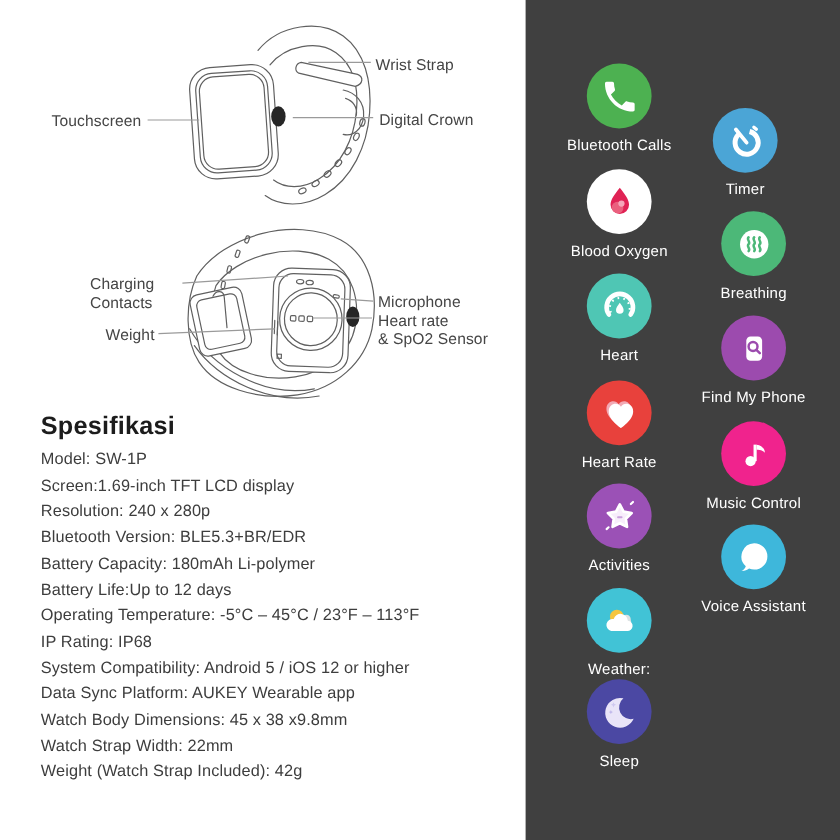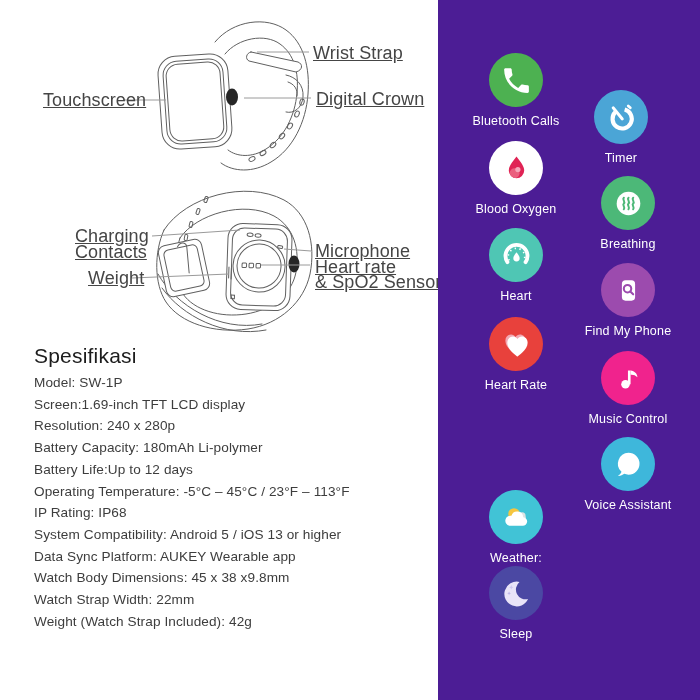--- a/index.html
+++ b/index.html
@@ -1,23 +1,23 @@
 <!DOCTYPE html>
 <html><head>
 <meta charset="utf-8">
 <style>
   html,body{margin:0;padding:0;background:#ffffff;}
   .stage{position:relative;width:700px;height:700px;background:#ffffff;overflow:hidden;
          font-family:"Liberation Sans",sans-serif;}
   
   .draw{position:absolute;}
-  .dlabel{position:absolute;font-size:18px;color:#454545;letter-spacing:.1px;line-height:15.5px;white-space:nowrap;text-decoration:underline;}
+  .dlabel{position:absolute;font-size:13px;color:#454545;letter-spacing:.1px;line-height:15.5px;white-space:nowrap;}
   .overlay{position:absolute;left:0;top:0;pointer-events:none;}
   
-  .specs-title{position:absolute;left:34px;top:344px;font-size:21px;font-weight:normal;color:#1c1c1c;letter-spacing:.2px;}
+  .specs-title{position:absolute;left:34px;top:344px;font-size:21px;font-weight:bold;color:#1c1c1c;letter-spacing:.2px;}
   .specs-list{position:absolute;left:34px;top:372px;font-size:13.6px;line-height:21.7px;color:#3d3d3d;letter-spacing:.1px;}
   
   .panel{position:absolute;left:438px;top:0;width:262px;height:700px;background:#8d8d8d;}
   .feature{position:absolute;width:130px;text-align:center;}
   .fi{width:54px;height:54px;border-radius:50%;margin:0 auto;display:flex;align-items:center;justify-content:center;}
   .fi svg{width:33px;height:33px;display:block;}
   .flabel{margin-top:7px;font-size:12.5px;color:#ffffff;letter-spacing:.2px;}
 </style>
 </head>
 <body>
@@ -116,32 +116,33 @@
     <div>Microphone</div>
     <div>Heart rate</div>
     <div>&amp; SpO2 Sensor</div>
   </div>
 
   <div class="specs-title">Spesifikasi</div>
   <div class="specs-list">
     <div class="spec-line">Model: SW-1P</div>
     <div class="spec-line">Screen:1.69-inch TFT LCD display</div>
     <div class="spec-line">Resolution: 240 x 280p</div>
+    <div class="spec-line">Bluetooth Version: BLE5.3+BR/EDR</div>
     <div class="spec-line">Battery Capacity: 180mAh Li-polymer</div>
     <div class="spec-line">Battery Life:Up to 12 days</div>
     <div class="spec-line">Operating Temperature: -5°C – 45°C / 23°F – 113°F</div>
     <div class="spec-line">IP Rating: IP68</div>
-    <div class="spec-line">System Compatibility: Android 5 / iOS 13 or higher</div>
+    <div class="spec-line">System Compatibility: Android 5 / iOS 12 or higher</div>
     <div class="spec-line">Data Sync Platform: AUKEY Wearable app</div>
     <div class="spec-line">Watch Body Dimensions: 45 x 38 x9.8mm</div>
     <div class="spec-line">Watch Strap Width: 22mm</div>
     <div class="spec-line">Weight (Watch Strap Included): 42g</div>
   </div>
 
-  <div class="panel" style="background-color: #4c1d95;">
+  <div class="panel" style="background-color: #404040;">
 
     <div class="feature" style="left:13px;top:53px">
       <div class="fi" style="background-color: rgb(77, 177, 81);">
         <svg viewBox="0 0 24 24">
             <path fill="#fff" d="M6.62 10.79c1.44 2.83 3.76 5.14 6.59 6.59l2.2-2.2c.27-.27.67-.36 1.02-.24 1.12.37 2.33.57 3.57.57.55 0 1 .45 1 1V20c0 .55-.45 1-1 1-9.39 0-17-7.61-17-17 0-.55.45-1 1-1h3.5c.55 0 1 .45 1 1 0 1.25.2 2.45.57 3.57.11.35.03.74-.25 1.02l-2.2 2.2z"></path>
           </svg>
       </div>
       <div class="flabel">Bluetooth Calls</div>
     </div>
 
@@ -177,20 +178,31 @@
     <div class="feature" style="left:13px;top:317px">
       <div class="fi" style="background-color: rgb(232, 65, 60);">
         <svg viewBox="0 0 24 24">
           <path d="M12 20.2S4.6 15.4 4.6 10.2C4.6 7.2 6.7 5.6 8.8 5.6c1.3 0 2.5.7 3.2 1.8.7-1.1 1.9-1.8 3.2-1.8 2.1 0 4.2 1.6 4.2 4.6 0 5.2-7.4 10-7.4 10z" fill="#F2A9B4" transform="translate(-0.7 -0.9)"></path>
           <path d="M12 20.2S4.6 15.4 4.6 10.2C4.6 7.2 6.7 5.6 8.8 5.6c1.3 0 2.5.7 3.2 1.8.7-1.1 1.9-1.8 3.2-1.8 2.1 0 4.2 1.6 4.2 4.6 0 5.2-7.4 10-7.4 10z" fill="#fff" transform="translate(0.7 0.6)"></path>
         </svg>
       </div>
       <div class="flabel">Heart Rate</div>
     </div>
 
+    <div class="feature" style="left:13px;top:403px">
+      <div class="fi" style="background-color: rgb(155, 81, 182);">
+        <svg viewBox="0 0 24 24">
+          <path d="M12 4.6l2.3 4.4 4.9.8-3.5 3.5.7 4.9-4.4-2.2-4.4 2.2.7-4.9-3.5-3.5 4.9-.8z" fill="#F7EDFB" stroke="#fff" stroke-width="1.6" stroke-linejoin="round"></path>
+          <line x1="10.9" y1="12.4" x2="13.1" y2="12.4" stroke="#C9A2DC" stroke-width="1.1" stroke-linecap="round"></line>
+          <line x1="18.7" y1="4.4" x2="20" y2="3.1" stroke="#fff" stroke-width="1.3" stroke-linecap="round"></line>
+          <line x1="4" y1="19.6" x2="5.2" y2="18.5" stroke="#fff" stroke-width="1.3" stroke-linecap="round"></line>
+        </svg>
+      </div>
+      <div class="flabel">Activities</div>
+    </div>
 
     <div class="feature" style="left:13px;top:490px">
       <div class="fi" style="background-color: rgb(65, 195, 214);">
         <svg viewBox="0 0 24 24">
           <circle cx="10.2" cy="9.4" r="4.2" fill="#F6C63F"></circle>
           <circle cx="16" cy="10.8" r="2.6" fill="#DCE3E4"></circle>
           <rect x="13.2" y="10.8" width="5.6" height="2.6" rx="1.3" fill="#DCE3E4"></rect>
           <path d="M6.8 18h9.6a3.1 3.1 0 0 0 .5-6.2 4.4 4.4 0 0 0-8.6-1A3.5 3.5 0 0 0 6.8 18z" fill="#fff"></path>
         </svg>
       </div>

